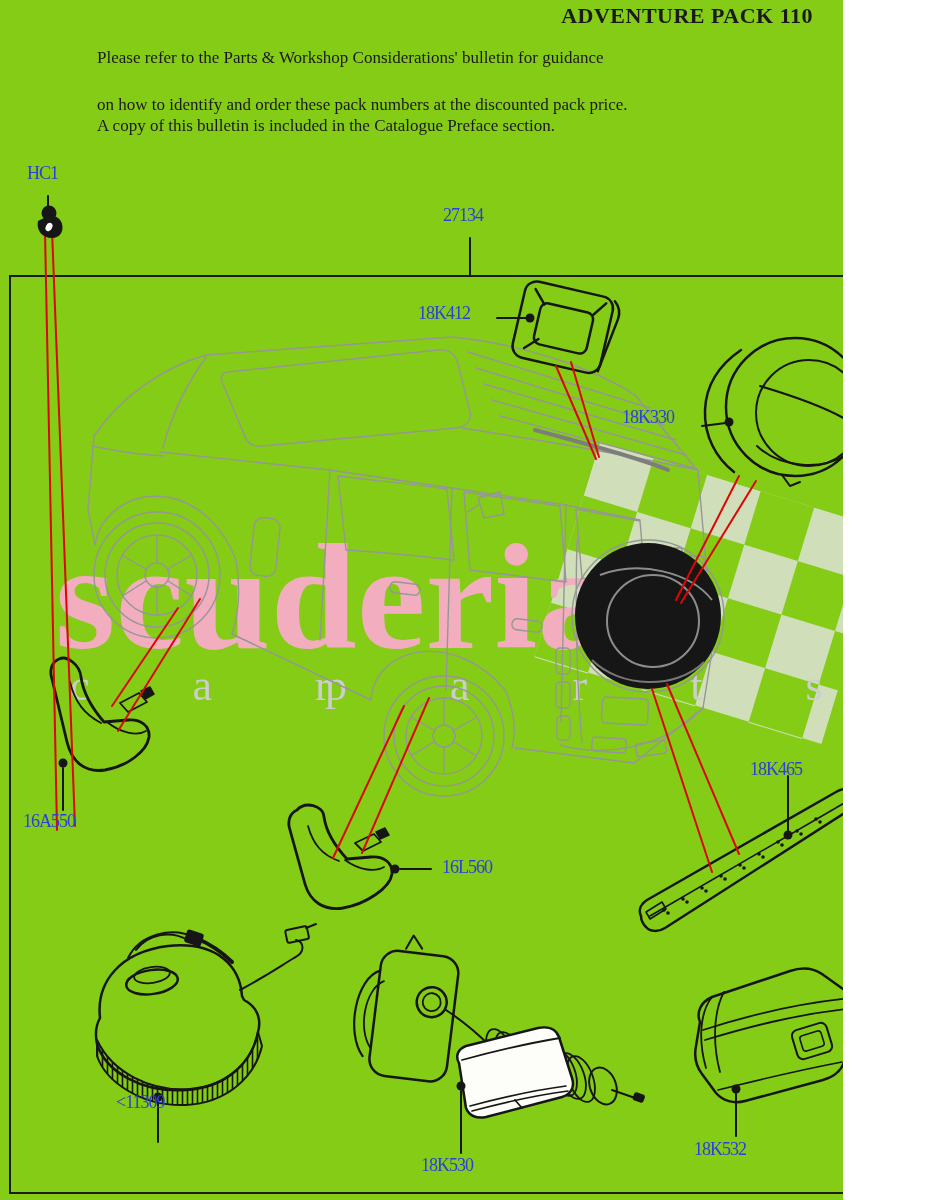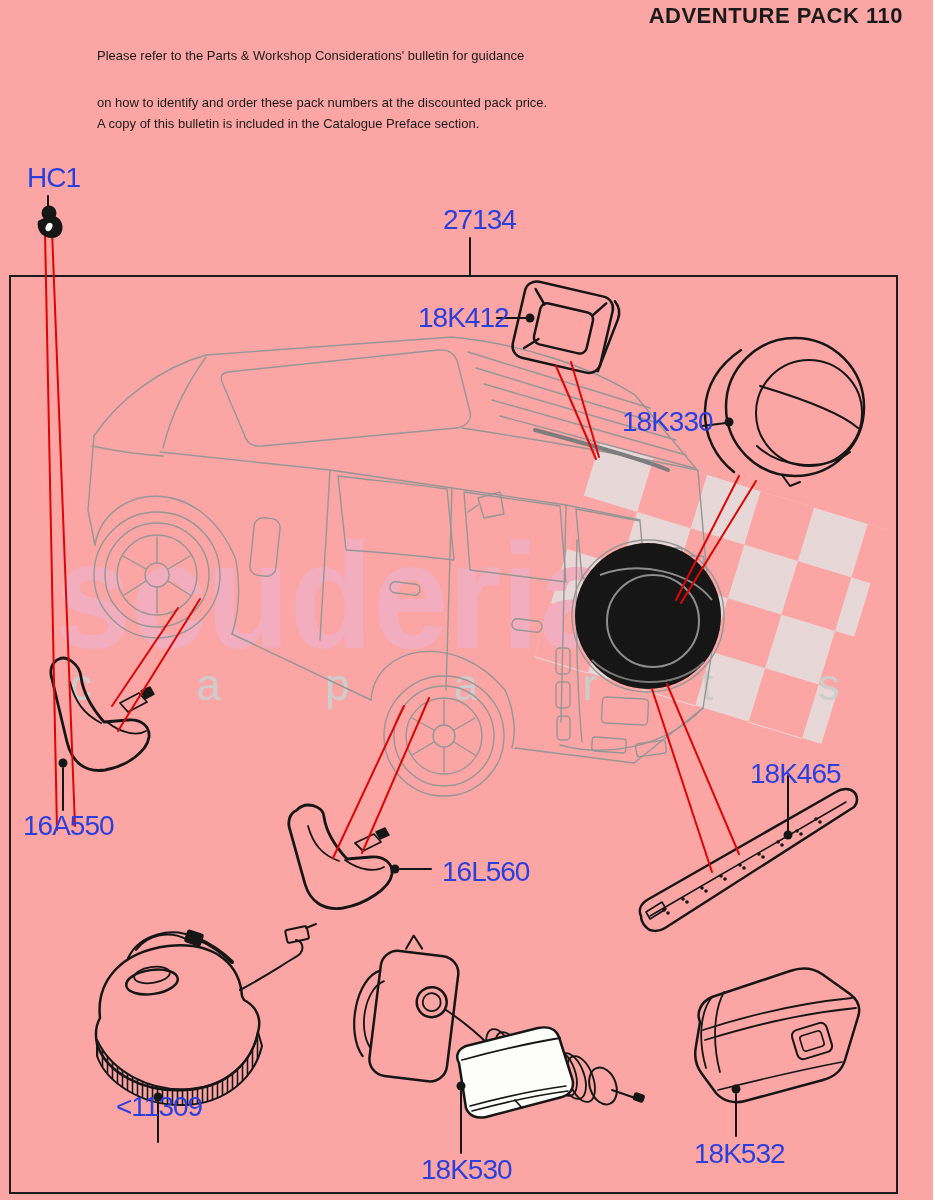--- a/index.html
+++ b/index.html
@@ -1,22 +1,22 @@
 <!DOCTYPE html>
 <html><head>
 <meta charset="utf-8">
 <style>
   html,body{margin:0;padding:0;background:#ffffff;}
-  #page{position:relative;width:933px;height:1200px;background:#fca5a5;overflow:hidden;
-        font-family:Liberation Sans, sans-serif;}
+  #page{position:relative;width:843px;height:1200px;background:#84cc16;overflow:hidden;
+        font-family:Liberation Serif, serif;}
   #title{position:absolute;top:3px;right:30px;font-size:22px;font-weight:bold;color:#1a1a1a;
          letter-spacing:.5px;}
-  .notice{position:absolute;left:97px;color:#1a1a1a;font-size:13px;white-space:nowrap;}
+  .notice{position:absolute;left:97px;color:#1a1a1a;font-size:17px;white-space:nowrap;}
   #n1{top:48px;} #n2{top:75px;margin-top:20px;} #n3{top:116px;}
-  .plabel{position:absolute;color:#2b3fdd;font-size:28px;letter-spacing:-1px;cursor:pointer;
+  .plabel{position:absolute;color:#2b3fdd;font-size:18px;letter-spacing:-1px;cursor:pointer;
           line-height:1;}
   svg{position:absolute;left:0;top:0;}
 </style>
 </head>
 <body>
 
 <div id="page">
 
   <div id="title">ADVENTURE PACK 110</div>
   <div class="notice" id="n1">Please refer to the Parts &amp; Workshop Considerations' bulletin for guidance</div>

